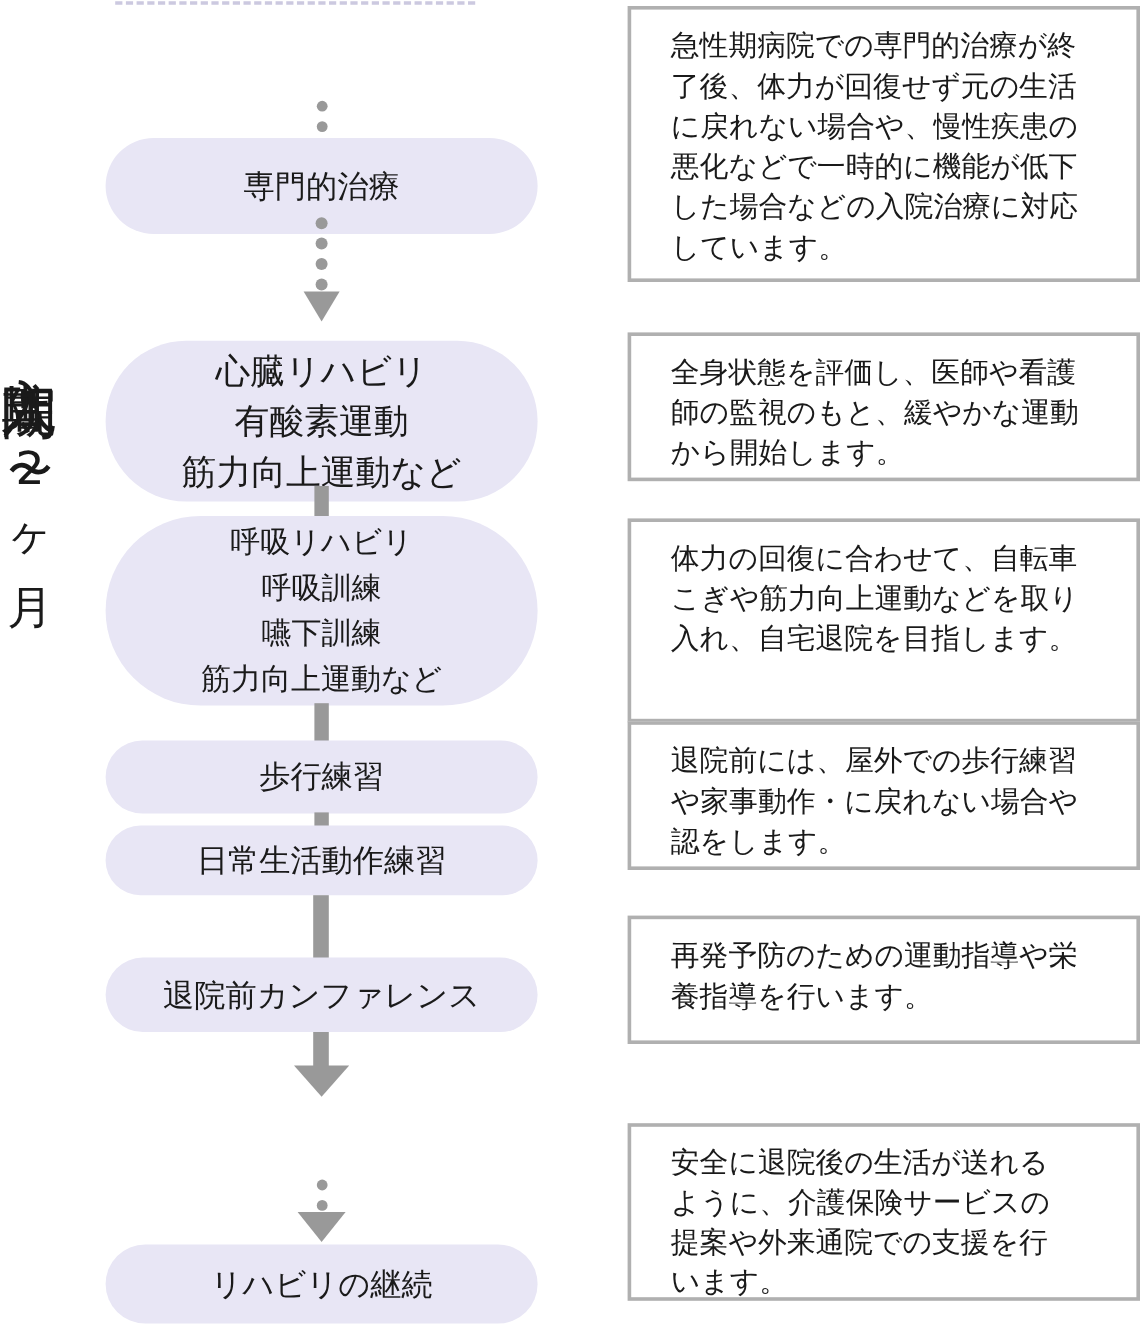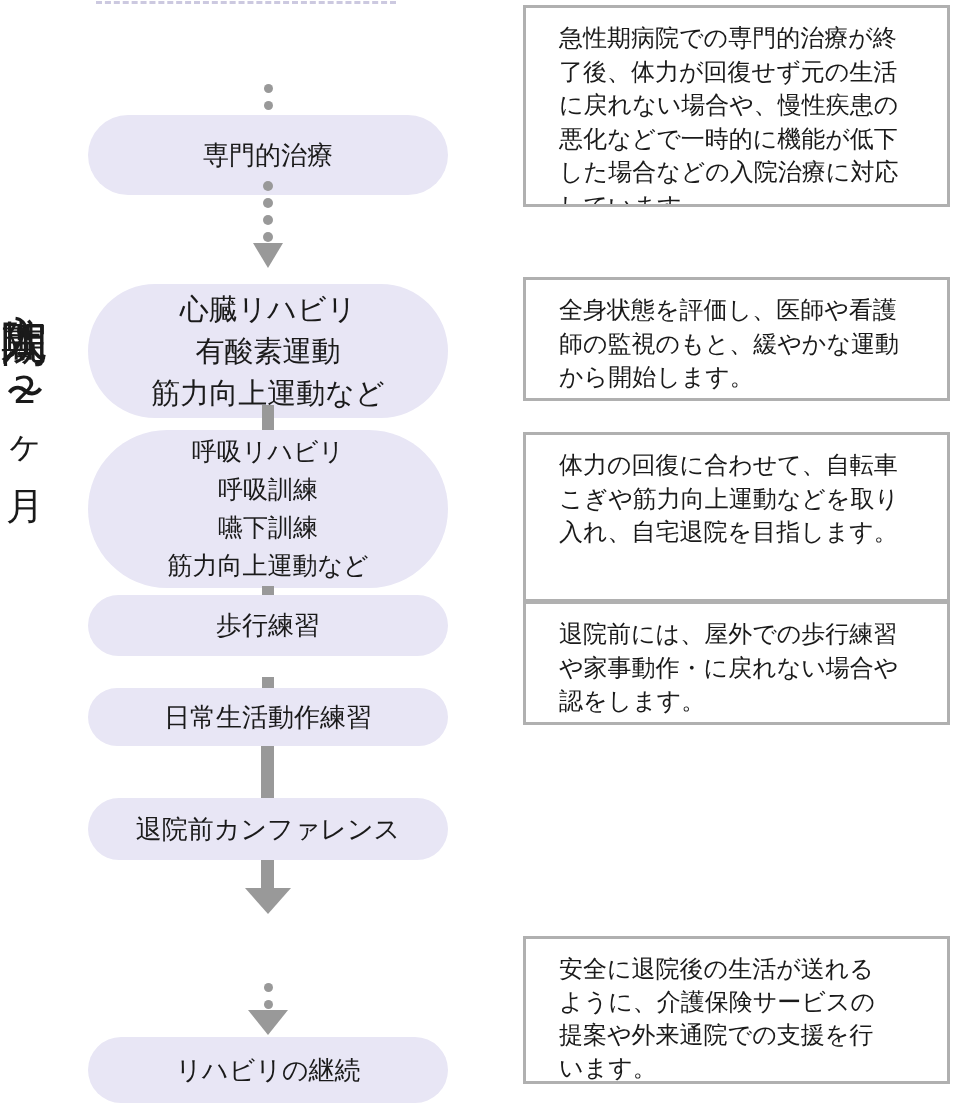--- a/index.html
+++ b/index.html
@@ -29,21 +29,21 @@
     border-radius:300px;
     display:flex;flex-direction:column;align-items:center;justify-content:center;
     text-align:center;
     font-size:26px;color:var(--text,#1a1a1a);
   }
   .pill span{display:block;}
   .p1{top:14px;height:64px;}
   .p2{top:115px;height:80px;}
   .p3{top:284px;height:134px;font-size:29px;line-height:42px;}
   .p4{top:430px;height:158px;font-size:25px;line-height:38px;}
-  .p5{top:595px;height:61px;}
+  .p5{top:617px;height:61px;}
   .p6{top:688px;height:58px;}
   .p7{top:798px;height:62px;text-align:right;}
   .p8{top:921px;height:61px;}
   .p9{top:1037px;height:66px;}
 
   
   .dots{position:absolute;left:263px;width:10px;}
   .dots .dot{width:9px;height:9px;border-radius:50%;background:var(--connector,#999999);margin:0 auto 8px;}
   .dots.big .dot{width:10px;height:10px;margin-bottom:7px;}
   .c1{top:84px;}
@@ -70,21 +70,21 @@
     box-sizing:border-box;
     position:absolute;left:523px;width:427px;
     background:#ffffff;
     border:3px solid var(--note-border,#b0b0b0);
     padding:14px 28px 8px 33px;
     font-size:24px;line-height:33.5px;
     color:var(--text,#1a1a1a);
     white-space:pre-line;
     overflow:hidden;
   }
-  .n1{top:5px;height:202px;}
+  .n1{top:5px;height:230px;}
   .n2{top:277px;height:124px;}
   .n3{top:432px;height:170px;}
   .n4{top:601px;height:124px;}
   .n5{top:763px;height:107px;}
   .n6{top:936px;height:148px;line-height:33px;}
 </style>
 </head>
 <body>
 
 <div class="canvas">
@@ -166,18 +166,20 @@
 しています。</div>
   <div class="note n2">全身状態を評価し、医師や看護
 師の監視のもと、緩やかな運動
 から開始します。</div>
   <div class="note n3">体力の回復に合わせて、自転車
 こぎや筋力向上運動などを取り
 入れ、自宅退院を目指します。</div>
   <div class="note n4">退院前には、屋外での歩行練習
 や家事動作・に戻れない場合や
 認をします。</div>
+  <div class="note n5">再発予防のための運動指導や栄
+養指導を行います。</div>
   <div class="note n6">安全に退院後の生活が送れる
 ように、介護保険サービスの
 提案や外来通院での支援を行
 います。</div>
 
 </div>
 
 </body></html>

